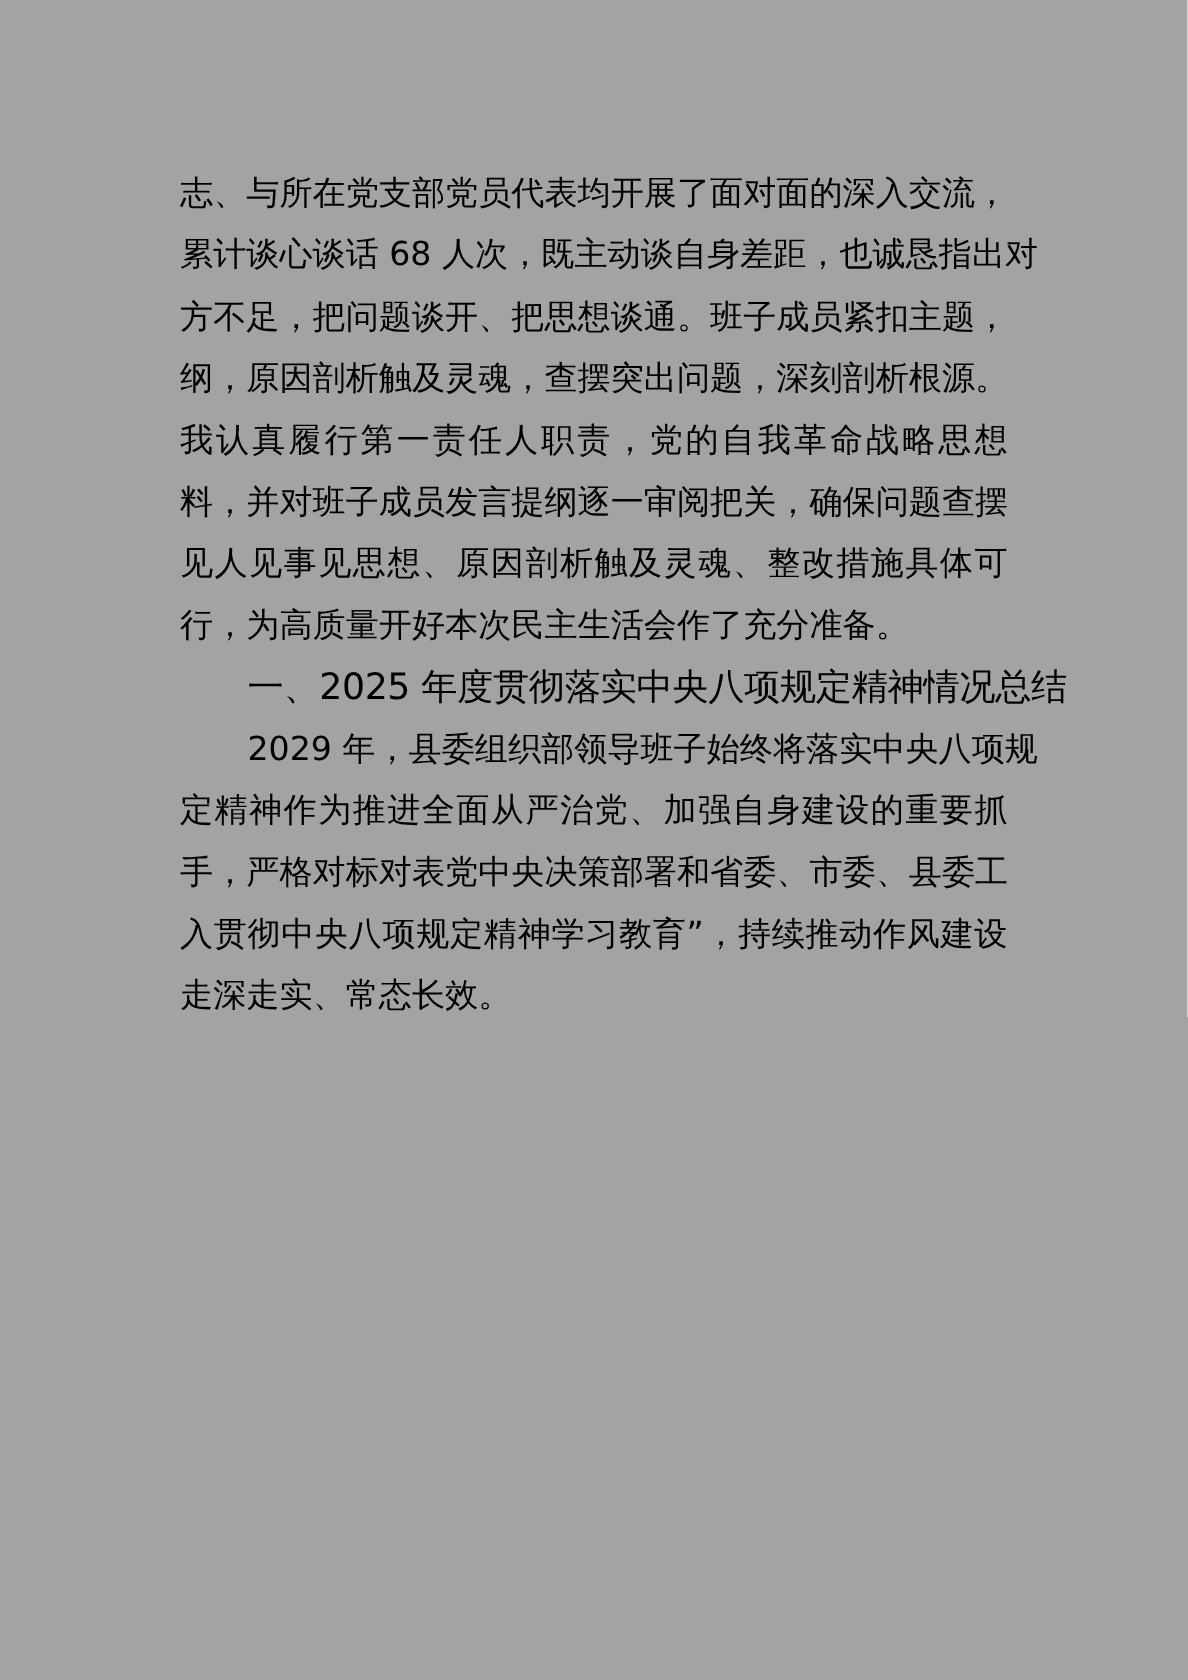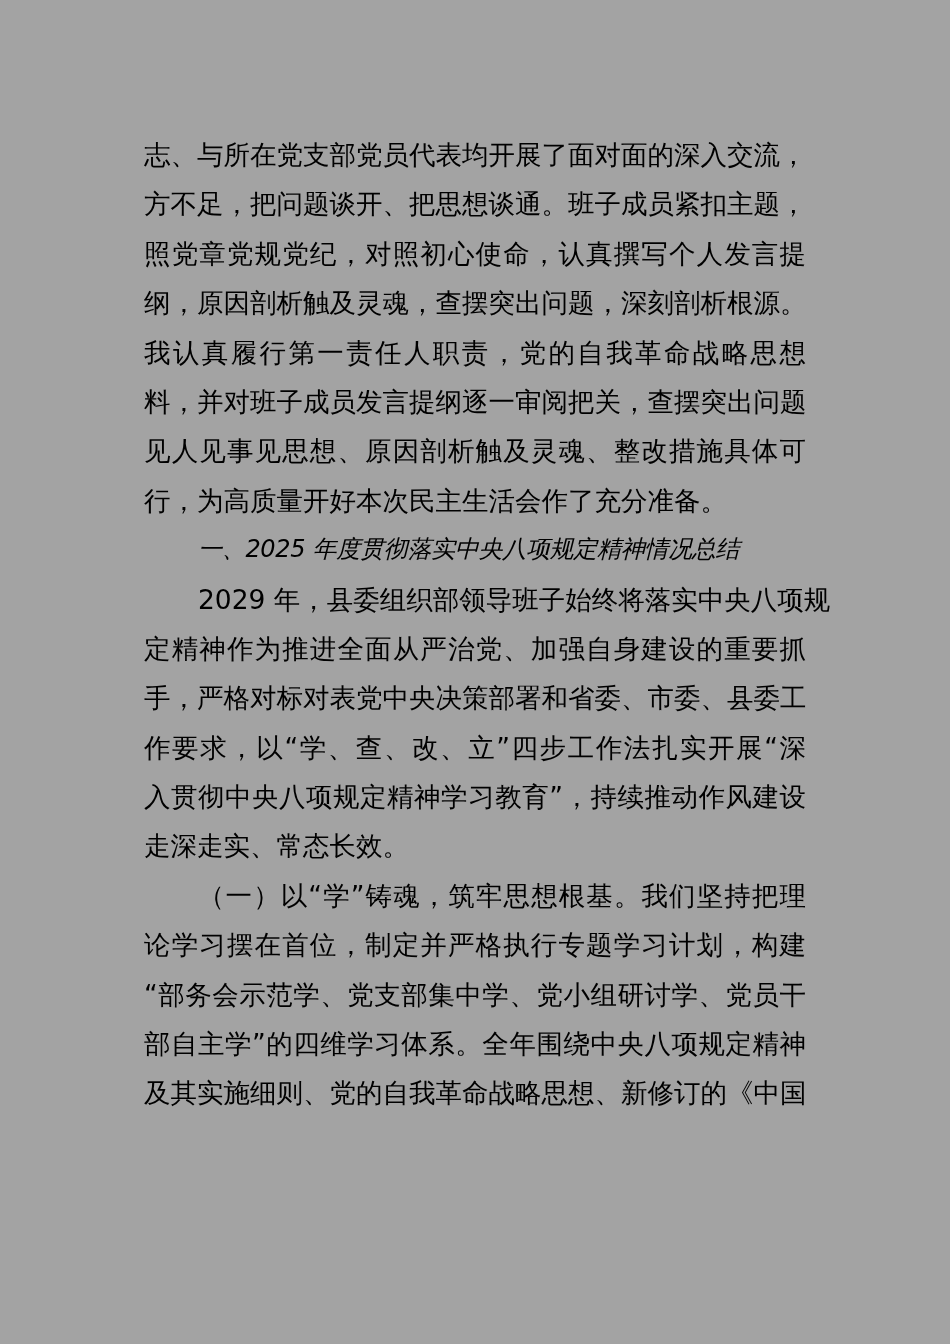--- a/index.html
+++ b/index.html
@@ -38,59 +38,50 @@
     text-align-last: justify;
     letter-spacing: 0px;
   }
   .line.last {
     text-align-last: left;
   }
   .line.indent {
     padding-left: 54px;
   }
   .line.heading {
-    font-size: 24px;
+    font-size: 29px;
     text-align-last: left;
     padding-left: 54px;
     letter-spacing: -0.3px;
-    font-style: italic;
   }
 </style>
 </head>
 <body>
 
 <div class="page">
   <div class="body-text">
 
     <div>
       <span class="line">志、与所在党支部党员代表均开展了面对面的深入交流，</span>
+      <span class="line">累计谈心谈话 68 人次，既主动谈自身差距，也诚恳指出对</span>
       <span class="line">方不足，把问题谈开、把思想谈通。班子成员紧扣主题，</span>
-      <span class="line">照党章党规党纪，对照初心使命，认真撰写个人发言提</span>
       <span class="line">纲，原因剖析触及灵魂，查摆突出问题，深刻剖析根源。</span>
       <span class="line">我认真履行第一责任人职责，党的自我革命战略思想</span>
-      <span class="line">料，并对班子成员发言提纲逐一审阅把关，查摆突出问题</span>
+      <span class="line">料，并对班子成员发言提纲逐一审阅把关，确保问题查摆</span>
       <span class="line">见人见事见思想、原因剖析触及灵魂、整改措施具体可</span>
       <span class="line last">行，为高质量开好本次民主生活会作了充分准备。</span>
     </div>
 
     <div>
       <span class="line heading">一、2025 年度贯彻落实中央八项规定精神情况总结</span>
     </div>
 
     <div>
       <span class="line indent">2029 年，县委组织部领导班子始终将落实中央八项规</span>
       <span class="line">定精神作为推进全面从严治党、加强自身建设的重要抓</span>
       <span class="line">手，严格对标对表党中央决策部署和省委、市委、县委工</span>
-      <span class="line">作要求，以“学、查、改、立”四步工作法扎实开展“深</span>
       <span class="line">入贯彻中央八项规定精神学习教育”，持续推动作风建设</span>
       <span class="line last">走深走实、常态长效。</span>
     </div>
 
-    <div>
-      <span class="line indent">（一）以“学”铸魂，筑牢思想根基。我们坚持把理</span>
-      <span class="line">论学习摆在首位，制定并严格执行专题学习计划，构建</span>
-      <span class="line">“部务会示范学、党支部集中学、党小组研讨学、党员干</span>
-      <span class="line">部自主学”的四维学习体系。全年围绕中央八项规定精神</span>
-      <span class="line">及其实施细则、党的自我革命战略思想、新修订的《中国</span>
-    </div>
 
   </div>
 </div>
 
 </body></html>

